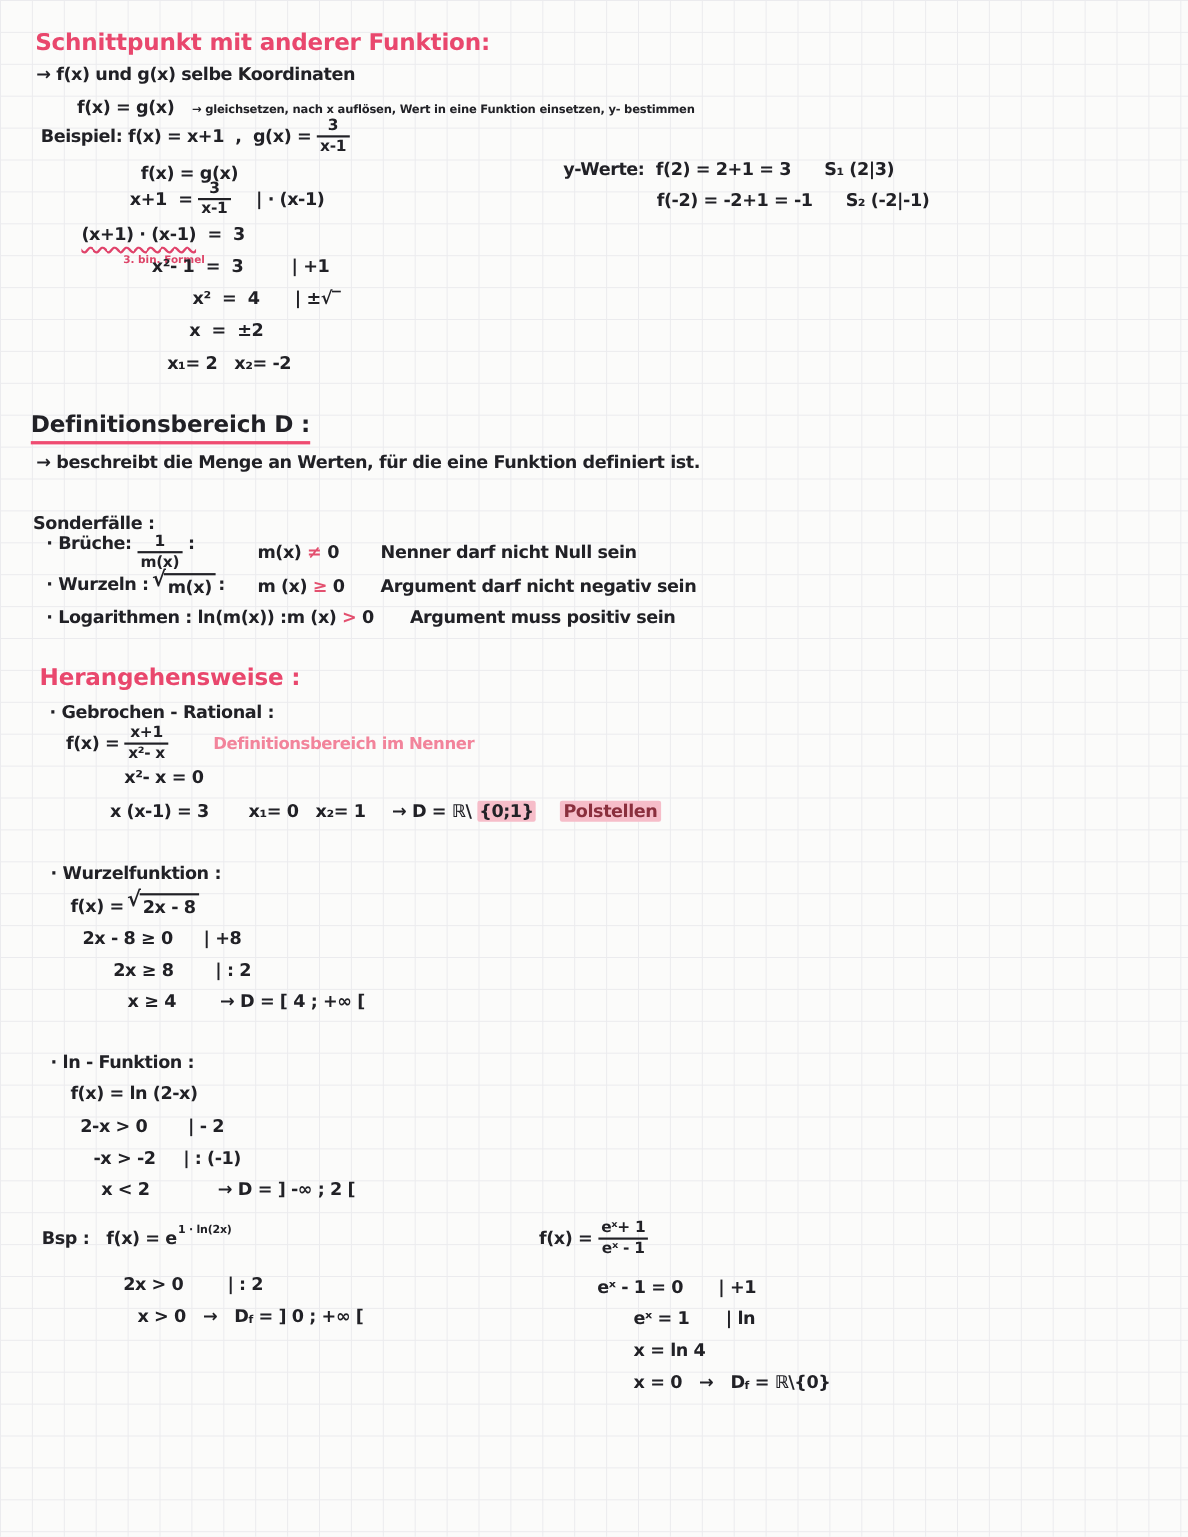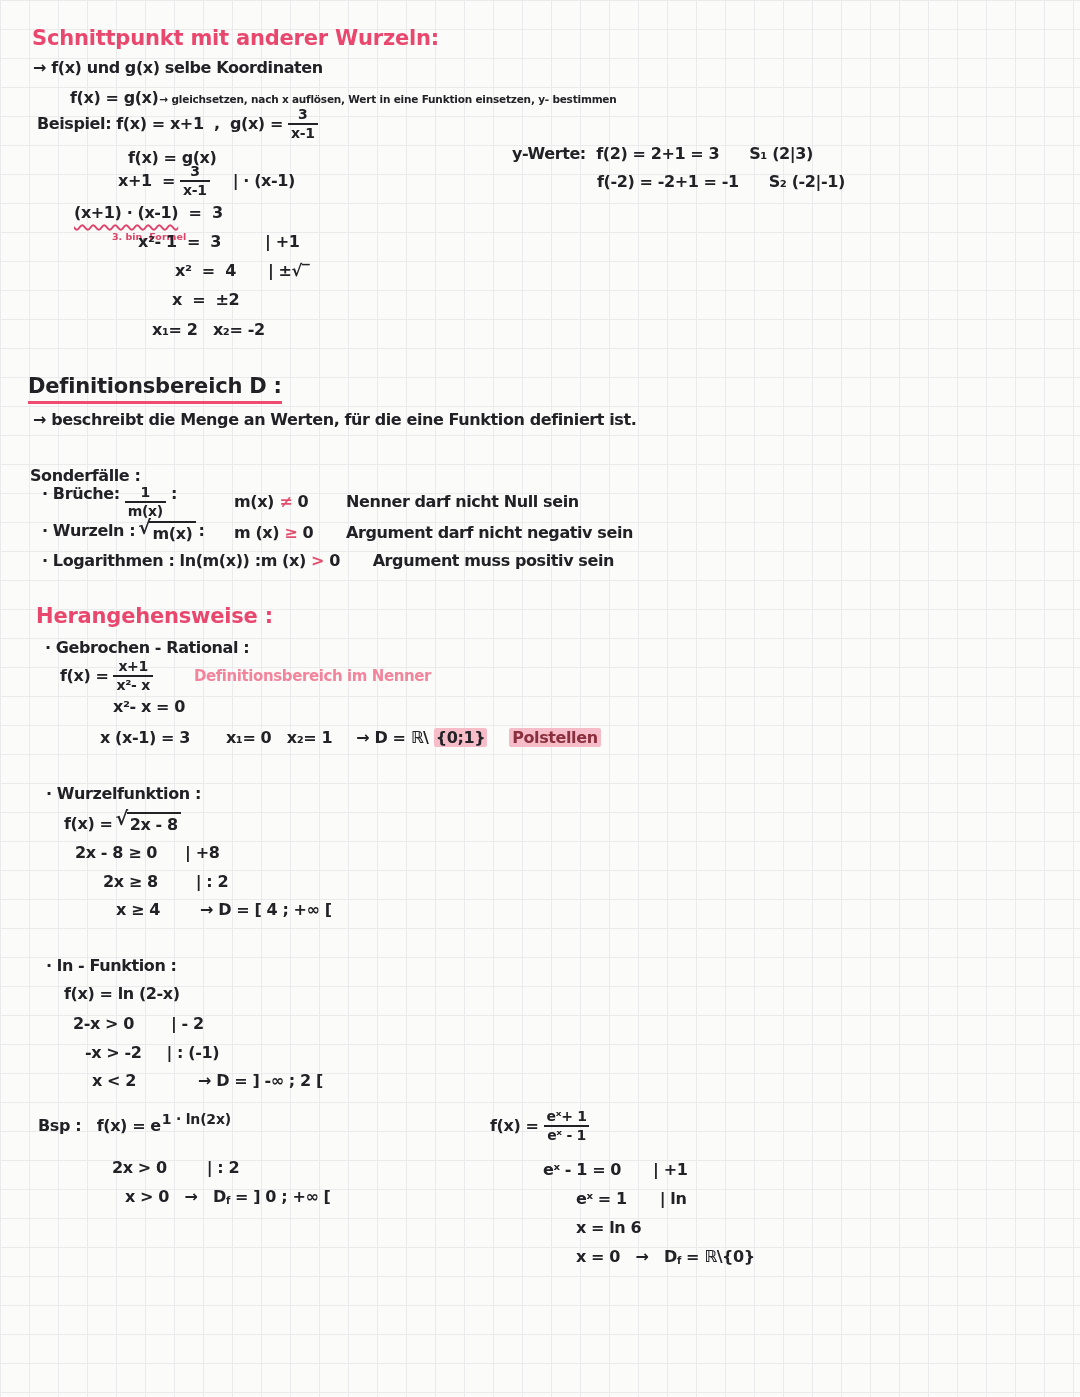--- a/index.html
+++ b/index.html
@@ -33,41 +33,41 @@
   .baseline{align-items:baseline;}
   .h1{font-size:21px; letter-spacing:-0.2px; color:#e9476d;}
   .h2{font-size:21px; letter-spacing:-0.2px; color:#212126;
       border-bottom:3px solid #ef4b71; padding-bottom:3px;}
   .frac{
     display:inline-flex; flex-direction:column; align-items:center;
     font-size:14px; line-height:1.2; margin:0 5px; letter-spacing:-0.3px;
   }
   .frac .den{border-top:2px solid #212126;}
   .frac .num,.frac .den{padding:0 3px;}
-  .note-sm{font-size:10.5px; letter-spacing:-0.2px; margin-left:1px;}
+  .note-sm{font-size:10.5px; letter-spacing:-0.2px; margin-left:16px;}
   .wavy{text-decoration:underline wavy #e0426a 2px; text-underline-offset:6px;}
   .lbl-red{position:absolute; font-size:9.5px; color:#dd4468; font-weight:bold; letter-spacing:0;}
   .pink{color:#f2849b; font-size:15px;}
   .red{color:#e3506f;}
   .hl{background:#f6bdc9; border-radius:2px; padding:0 2px;text-align:right;}
   .pol{color:#8a2f3d; background:#f6bdc9; border-radius:2px; padding:0 3px; margin-left:22px;}
   .sqrt{display:inline-flex; align-items:flex-start; margin:0 3px;}
   .rad{font-size:19px; line-height:1; margin-right:-1px; position:relative; top:-3px;}
   .arg{border-top:2px solid #212126; padding:1px 3px 0;}
-  sup.exp{font-size:14px; font-weight:bold; position:relative; top:-7px; margin-left:1px; letter-spacing:-0.2px;}
+  sup.exp{font-size:10px; font-weight:bold; position:relative; top:-7px; margin-left:1px; letter-spacing:-0.2px;}
   sub.sf{font-size:10px; position:relative; bottom:-4px;}
   .c1{min-width:192px; display:inline-flex; align-items:flex-start;}
   .c2{min-width:112px; display:inline-flex; align-items:center;}
 </style>
 </head>
 <body>
 
 <div class="page">
 
-  <div class="line h1" style="left:32px; top:26px">Schnittpunkt mit anderer Wurzeln:</div>
+  <div class="line h1" style="left:32px; top:26px">Schnittpunkt mit anderer Funktion:</div>
   <div class="line" style="left:33px; top:58px">→ f(x) und g(x) selbe Koordinaten</div>
 
   <div class="line baseline" style="left:70px; top:88px">
     <span>f(x) = g(x)</span>
     <span class="note-sm">→ gleichsetzen, nach x auflösen, Wert in eine Funktion einsetzen, y- bestimmen</span>
   </div>
 
   <div class="line" style="left:37px; top:106px">
     <span>Beispiel: f(x) = x+1  ,  g(x) =</span>
     <span class="frac">
@@ -239,18 +239,18 @@
     </span>
   </div>
   <div class="line" style="left:543px; top:1160px">
     <span>eˣ - 1 = 0</span>
     <span style="margin-left:32px">| +1</span>
   </div>
   <div class="line" style="left:576px; top:1189px">
     <span>eˣ = 1</span>
     <span style="margin-left:33px">| ln</span>
   </div>
-  <div class="line" style="left:576px; top:1218px">x = ln 6</div>
+  <div class="line" style="left:576px; top:1218px">x = ln 4</div>
   <div class="line" style="left:576px; top:1247px">
     <span>x = 0   →   D</span><sub class="sf">f</sub><span> = ℝ\{0}</span>
   </div>
 
 </div>
 
 </body></html>

